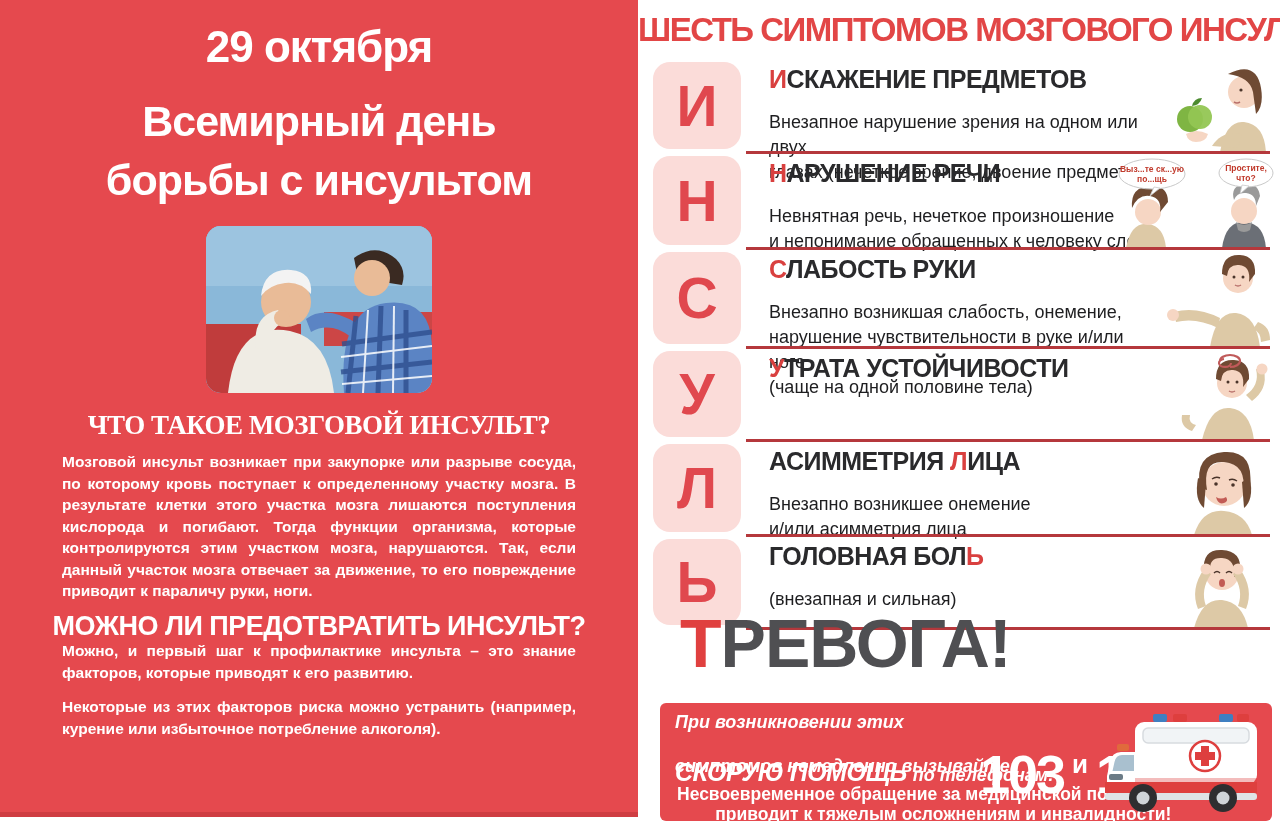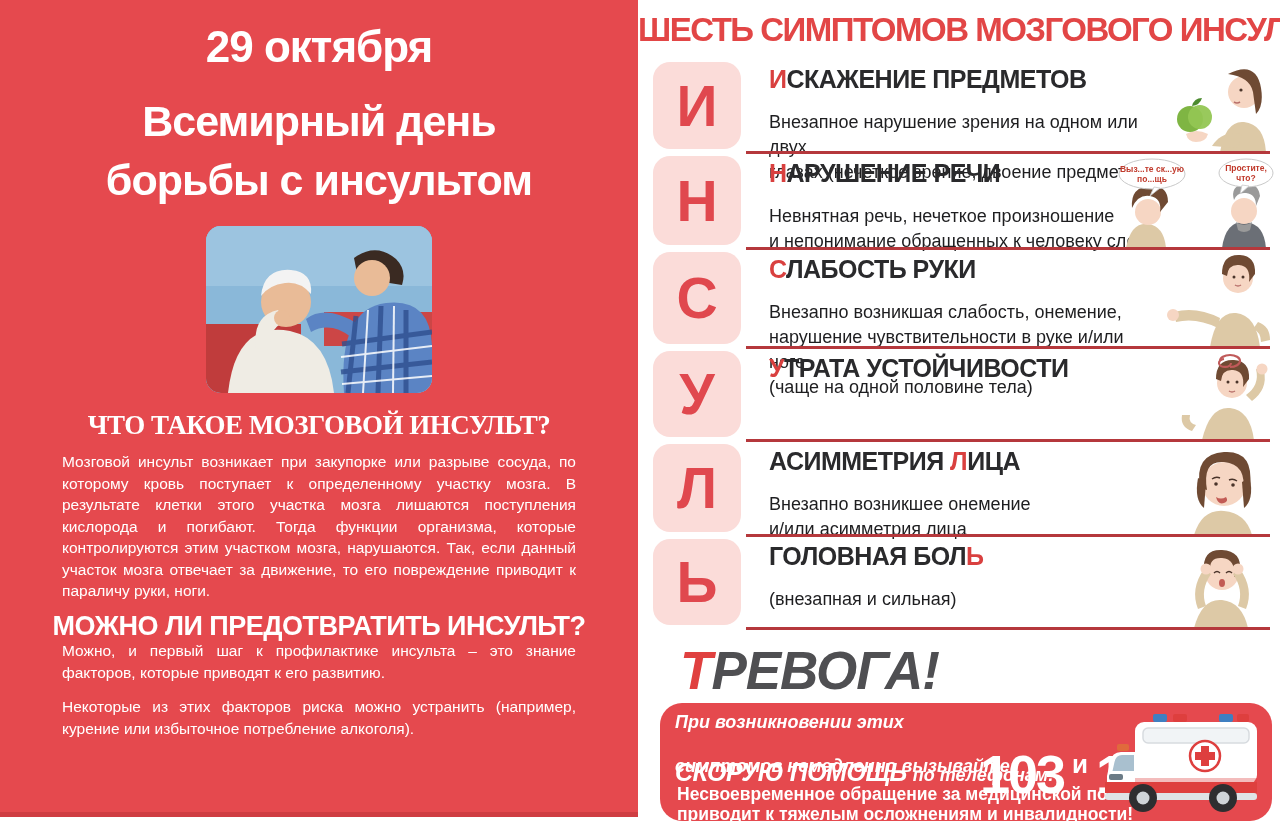--- a/index.html
+++ b/index.html
@@ -13,21 +13,21 @@
            color:#fff;font-size:44px;font-weight:bold;letter-spacing:-1px;}
   .lp-title{position:absolute;top:92px;left:0;width:100%;text-align:center;
             color:#fff;font-size:43px;font-weight:bold;line-height:59px;letter-spacing:-1px;white-space:pre-line;}
   .photo{position:absolute;left:206px;top:226px;width:226px;height:167px;
          border-radius:15px;overflow:hidden;background:#85b6d8;}
   .lp-h{position:absolute;left:0;width:100%;text-align:center;color:#fff;
         font-size:27px;font-weight:bold;letter-spacing:-0.5px;}
   .lp-h1{top:410px;font-family:Liberation Serif, serif;}
   .lp-h2{top:611px;}
   .lp-text{position:absolute;left:62px;width:514px;color:#fff;
-           font-size:15.5px;font-weight:normal;line-height:21.5px;text-align:justify;}
+           font-size:15.5px;font-weight:bold;line-height:21.5px;text-align:justify;}
   .lp-t1{top:451px;}
   .lp-t2{top:640px;}
   .lp-t2 p{margin:0 0 13px 0;}
 
   
   .right-panel{position:absolute;left:638px;top:0;width:642px;height:829px;background:#fff;}
   .rp-title{position:absolute;top:11px;left:0;right:2px;text-align:center;white-space:nowrap;
             font-size:33px;font-weight:bold;color:#e24646;letter-spacing:-1.5px;}
 
   .symptom-row{position:absolute;left:0;width:100%;}
@@ -39,26 +39,26 @@
         color:#e0484e;font-size:57px;font-weight:bold;}
   .sym-content{position:absolute;left:131px;top:3px;right:126px;}
   .sym-h{font-size:25px;font-weight:bold;color:#2a2a2c;letter-spacing:-0.5px;white-space:nowrap;}
   .sym-h .red{color:#d9403f;}
   .sym-d{margin-top:16px;font-size:18px;color:#1e1e20;line-height:25px;white-space:pre-line;}
   .illu{position:absolute;top:0;height:100%;right:0;}
 
   .sep{position:absolute;left:108px;right:10px;height:2.5px;background:#b5383c;}
   .sep1{top:151px;} .sep2{top:247px;} .sep3{top:346px;} .sep4{top:439px;} .sep5{top:534px;} .sep6{top:627px;}
 
-  .trevoga{position:absolute;left:42px;top:640px;font-size:53px;font-weight:bold;
-           color:#4f4f52;letter-spacing:-1px;font-style:italic;}
+  .trevoga{position:absolute;left:42px;top:604px;font-size:68px;font-weight:bold;
+           color:#4f4f52;letter-spacing:-1px;}
   .trevoga .red{color:#e0403f;}
 
   .ebox{position:absolute;left:22px;top:703px;width:612px;height:118px;
-        background:#e5494e;border-radius:22px;color:#fff;}
+        background:#e5494e;border-radius:6px;color:#fff;text-align:right;}
   .e-line{position:absolute;left:15px;font-style:italic;font-weight:bold;font-size:18px;white-space:nowrap;}
   .e1{top:9px;} .e2{top:16px;margin-top:37px;}
   .e3{top:55px;display:flex;align-items:baseline;}
   .e3 .big{font-size:25px;letter-spacing:-0.5px;}
   .e3 .small{font-size:18px;margin-left:6px;}
   .numbers{position:absolute;left:320px;top:4px;display:flex;align-items:center;}
   .num{font-size:54px;font-weight:bold;letter-spacing:-2px;margin-top:36px;}
   .conj{font-size:26px;font-weight:bold;margin:16px 8px 0 8px;}
   .warn{position:absolute;left:17px;top:81px;font-weight:bold;font-size:17.5px;
         line-height:20px;white-space:pre-line;}

